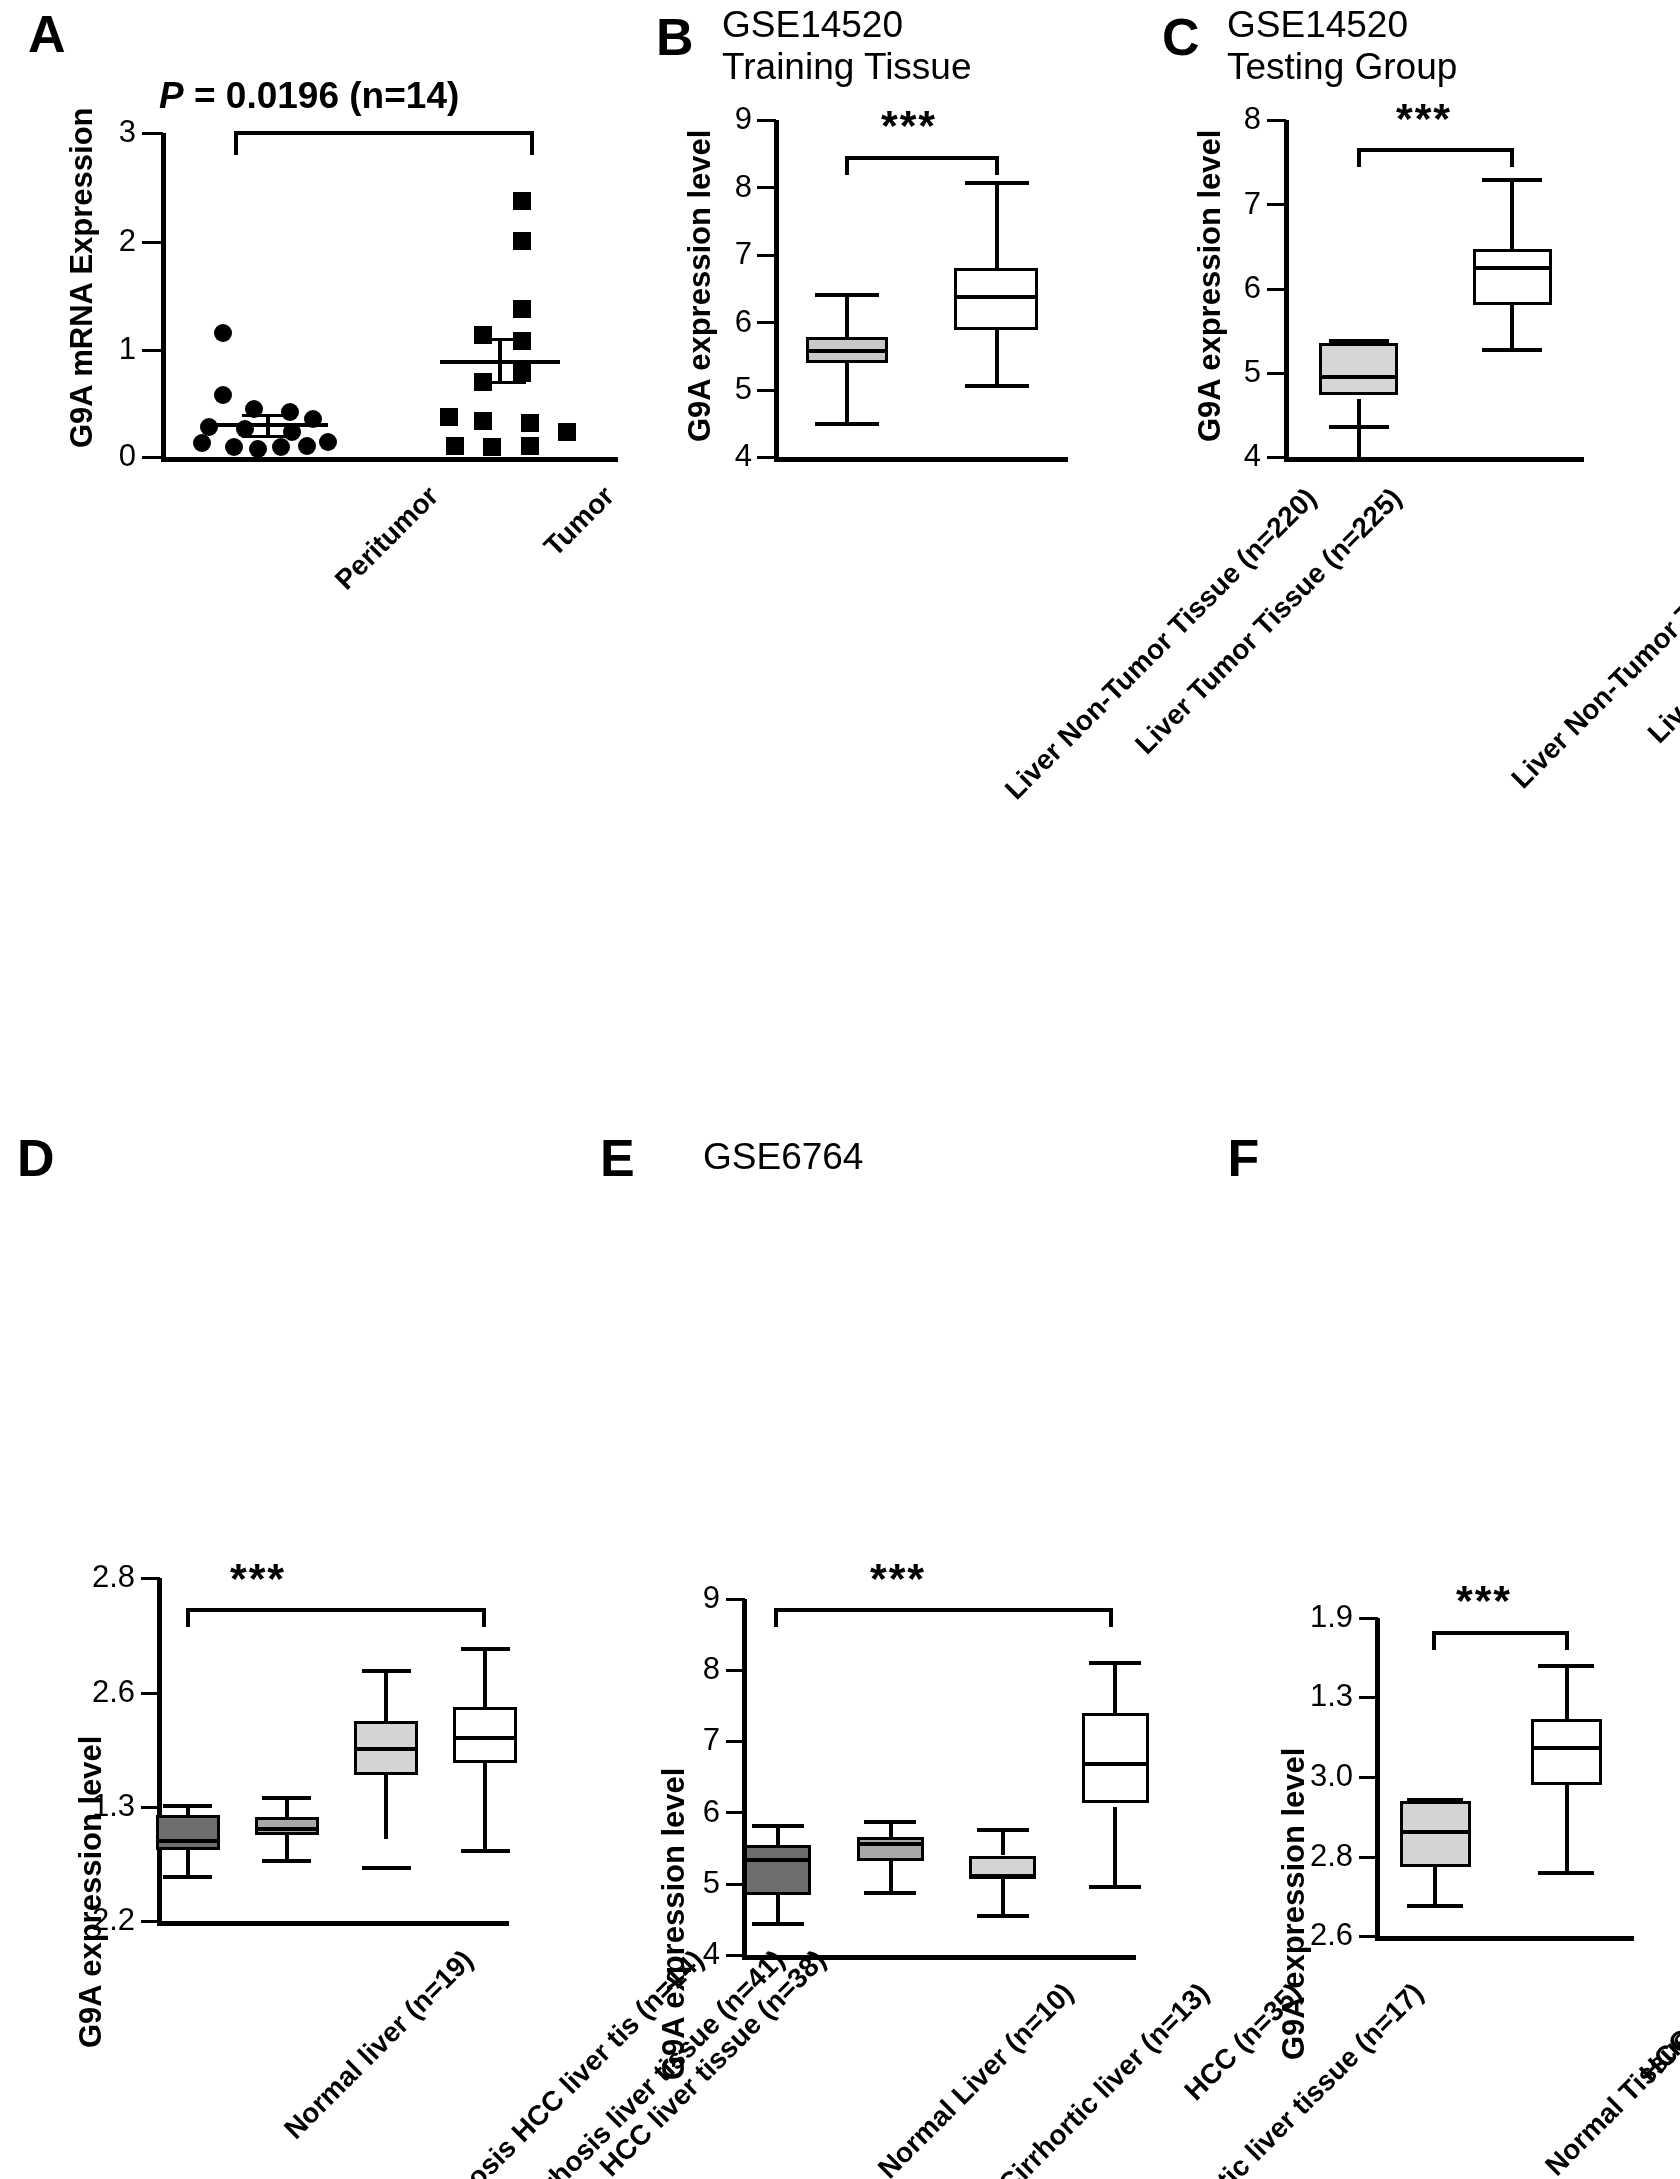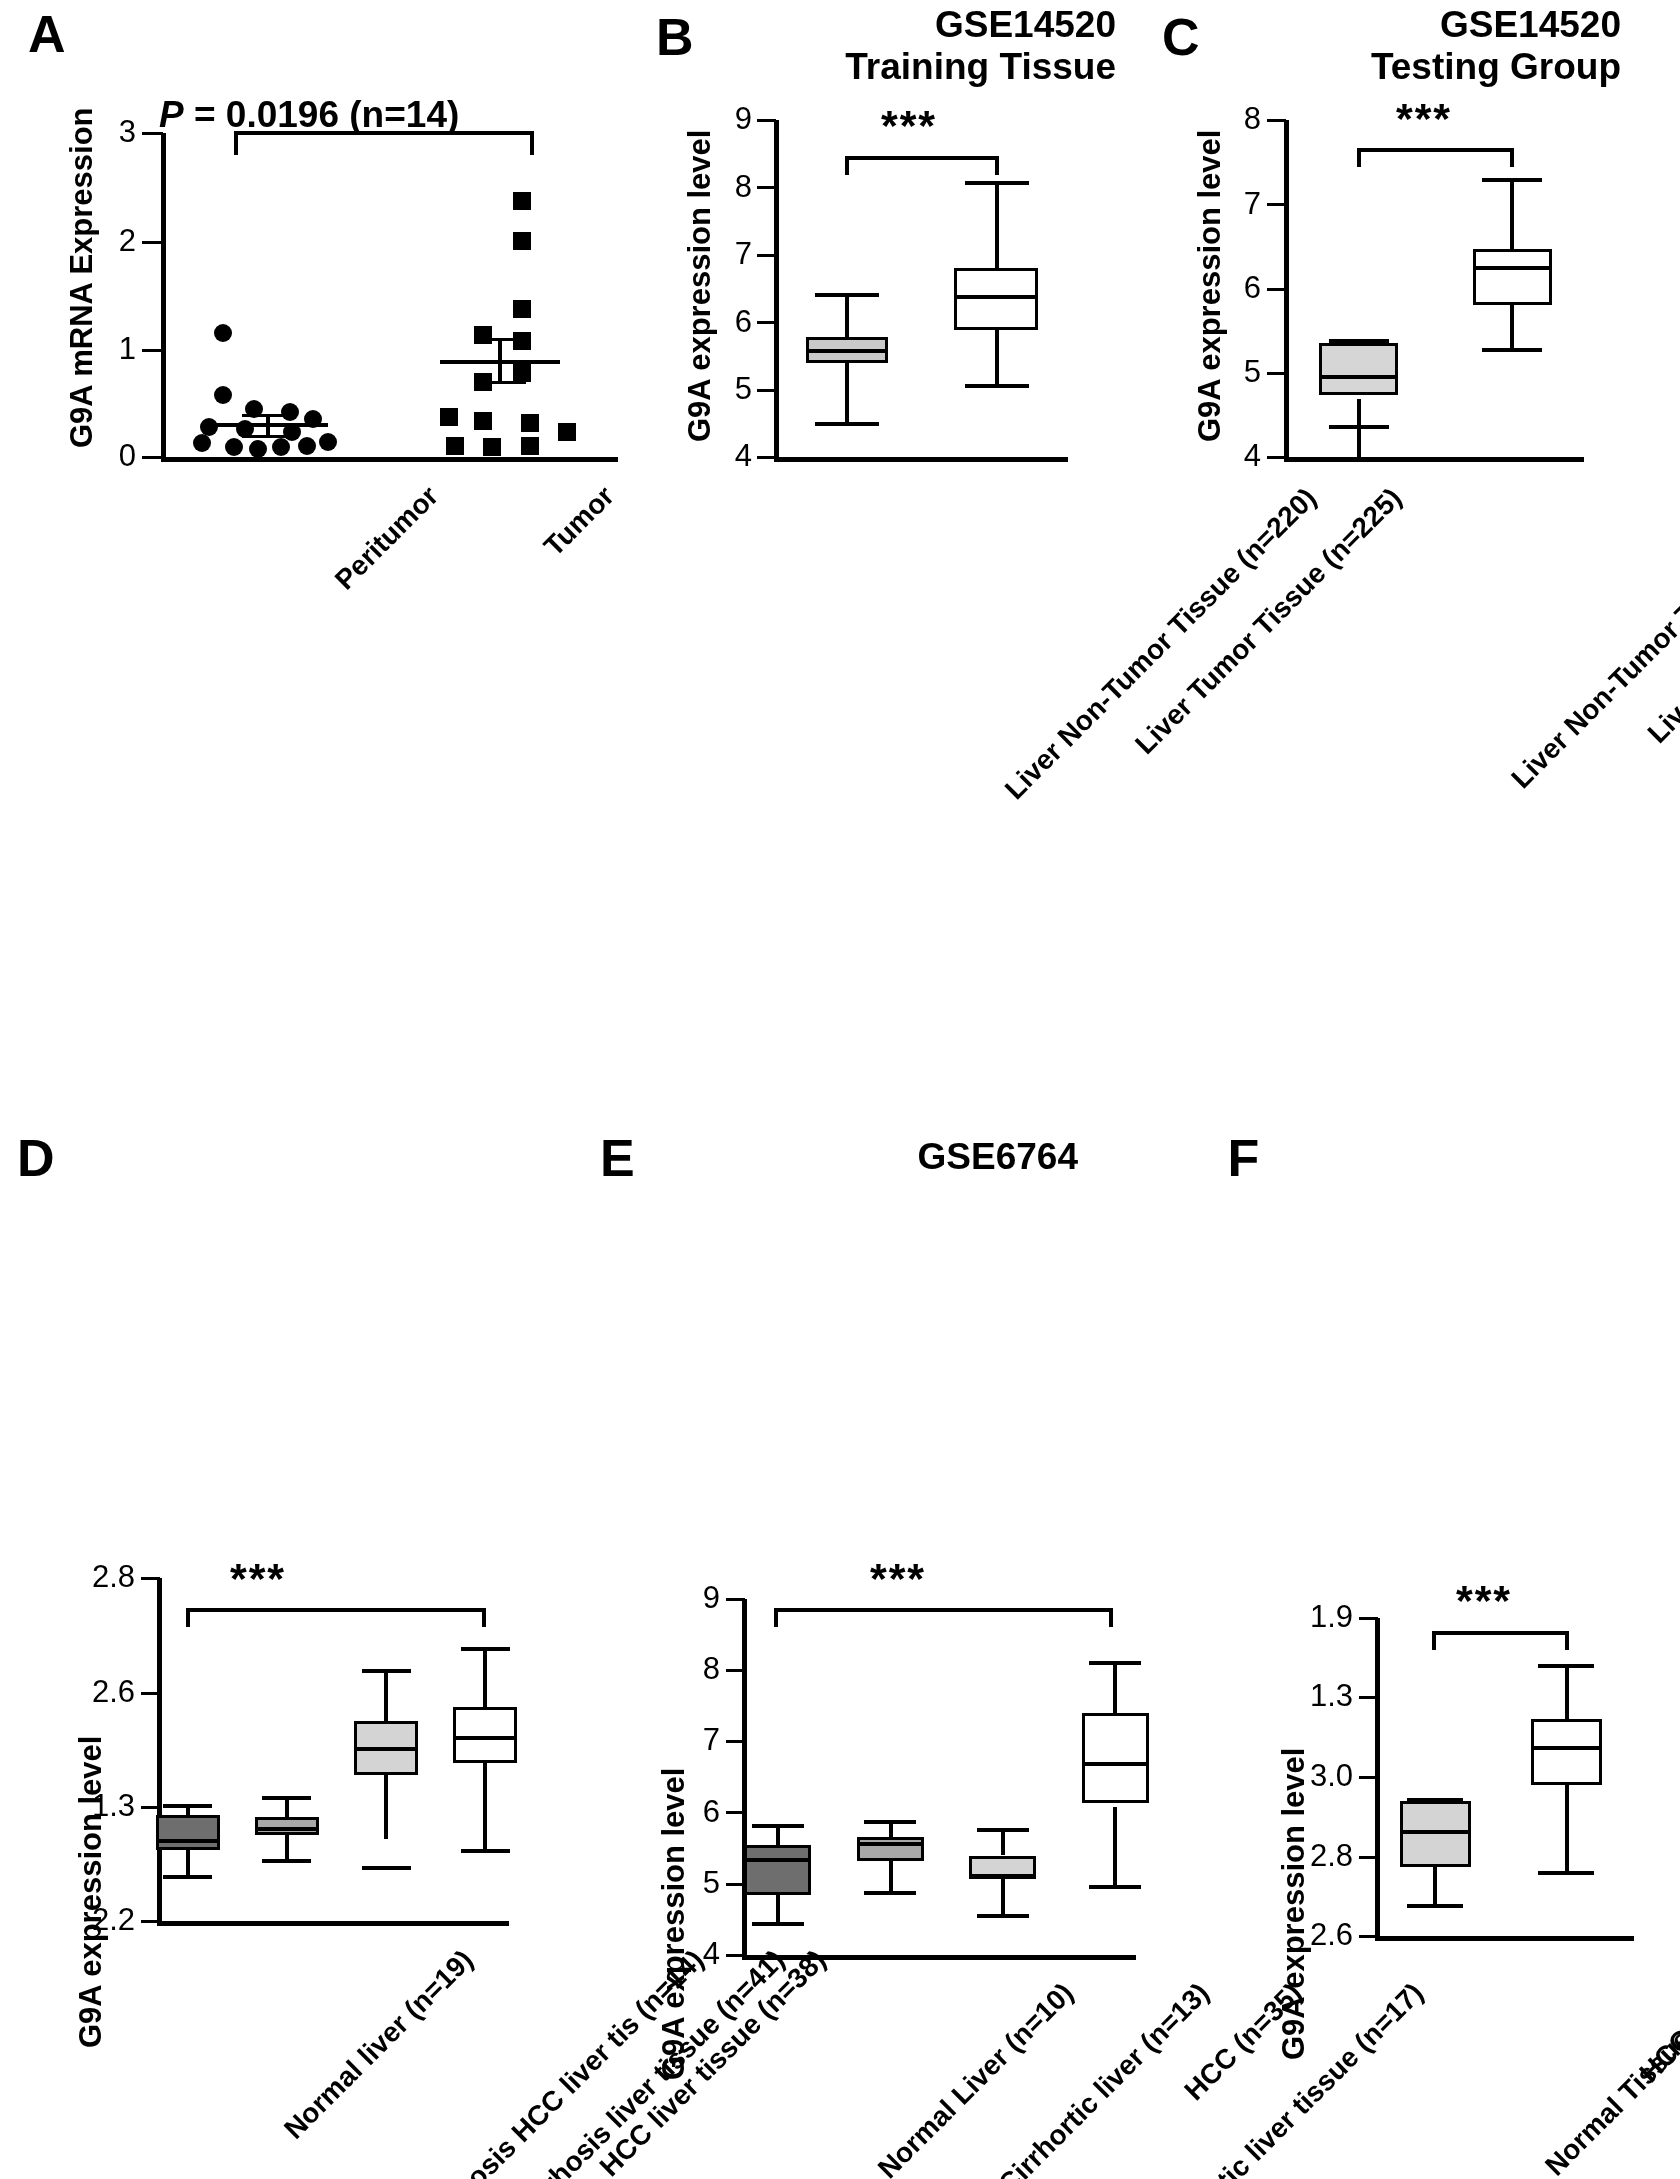--- a/index.html
+++ b/index.html
@@ -19,24 +19,24 @@
     position: absolute;
   }
   .panel-letter {
     position: absolute;
     font-weight: bold;
     font-size: 52px;
     line-height: 1;
   }
   .panel-title {
     position: absolute;
-    font-weight: bold;
+    font-weight: normal;
     font-size: 37px;
     line-height: 1.15;
-    text-align: right;
+    text-align: left;
   }
   .plot {
     position: absolute;
   }
   .axis-line {
     position: absolute;
     background: #000;
   }
   .ytick-label {
     position: absolute;
@@ -147,21 +147,21 @@
     white-space: nowrap;
   }
   .ptext .ital { font-style: italic; }
 </style>
 </head>
 <body>
 
 <div class="panel" style="left:0;top:0;width:600px;height:750px;">
   <div class="panel-letter" style="left:28px;top:7.5px;">A</div>
 
-  <div class="ptext" style="left:159px;top:94px;">
+  <div class="ptext" style="left:159px;top:75px;">
     <span class="ital">P</span><span> = 0.0196 (n=14)</span>
   </div>
 
   <div class="y-axis-title" style="left:64px;top:448px;">G9A mRNA Expression</div>
 
   <div class="plot" style="left:0;top:0;width:600px;height:750px;">
 
     <div class="axis-line" style="left:161px;top:133px;width:4.7px;height:328px;"></div>
 
     <div class="axis-line" style="left:161px;top:457px;width:457px;height:4.7px;"></div>

